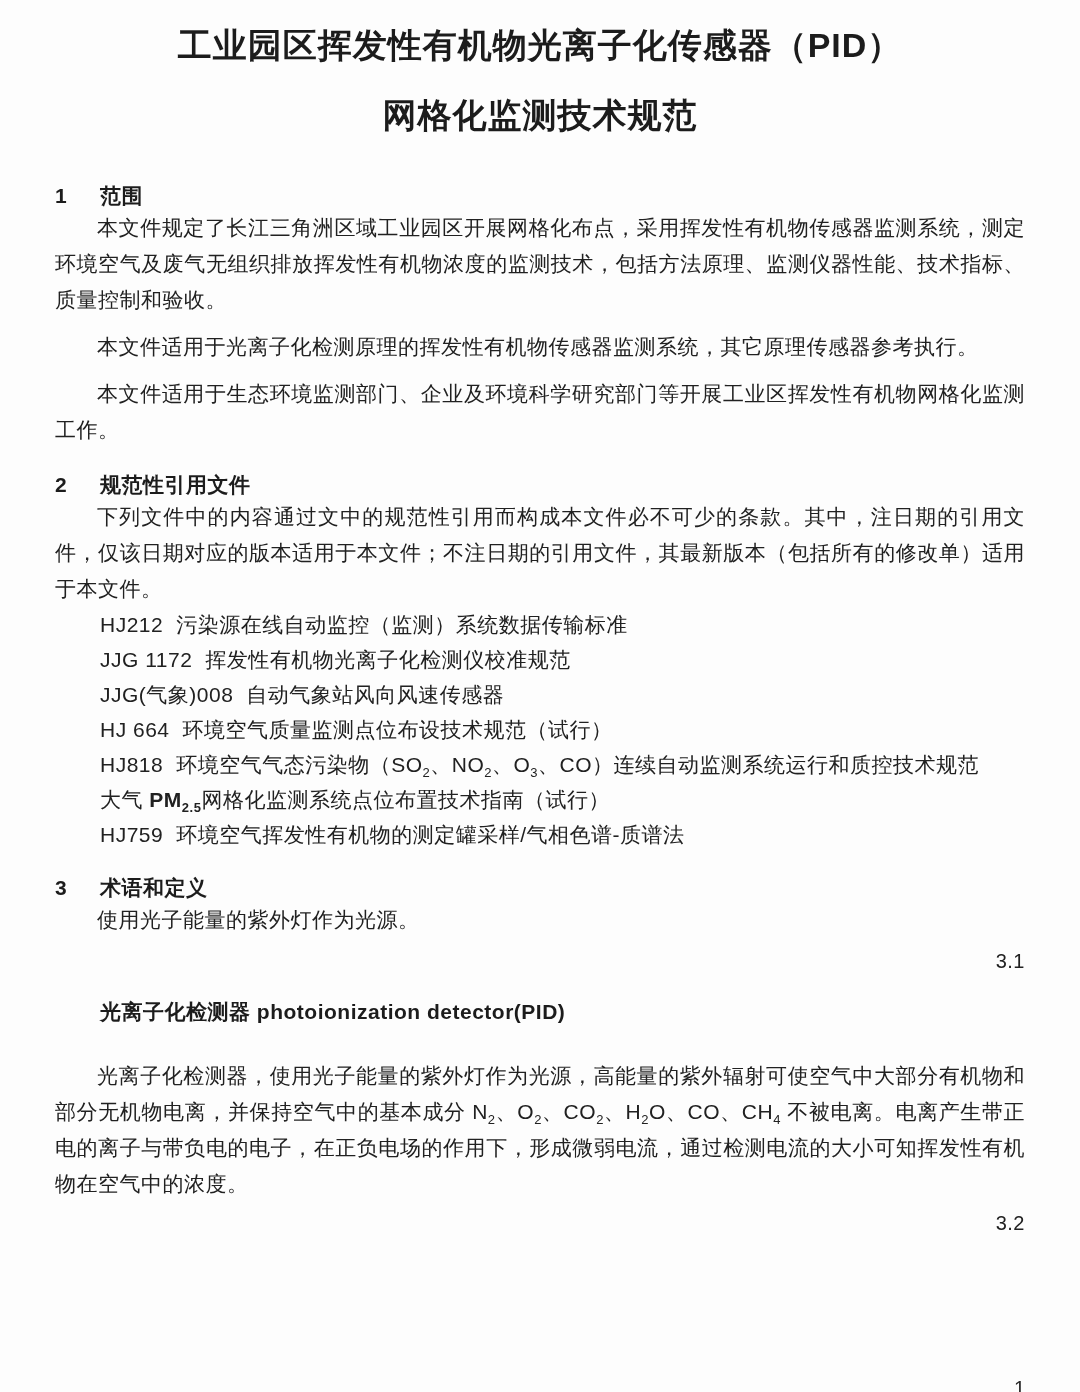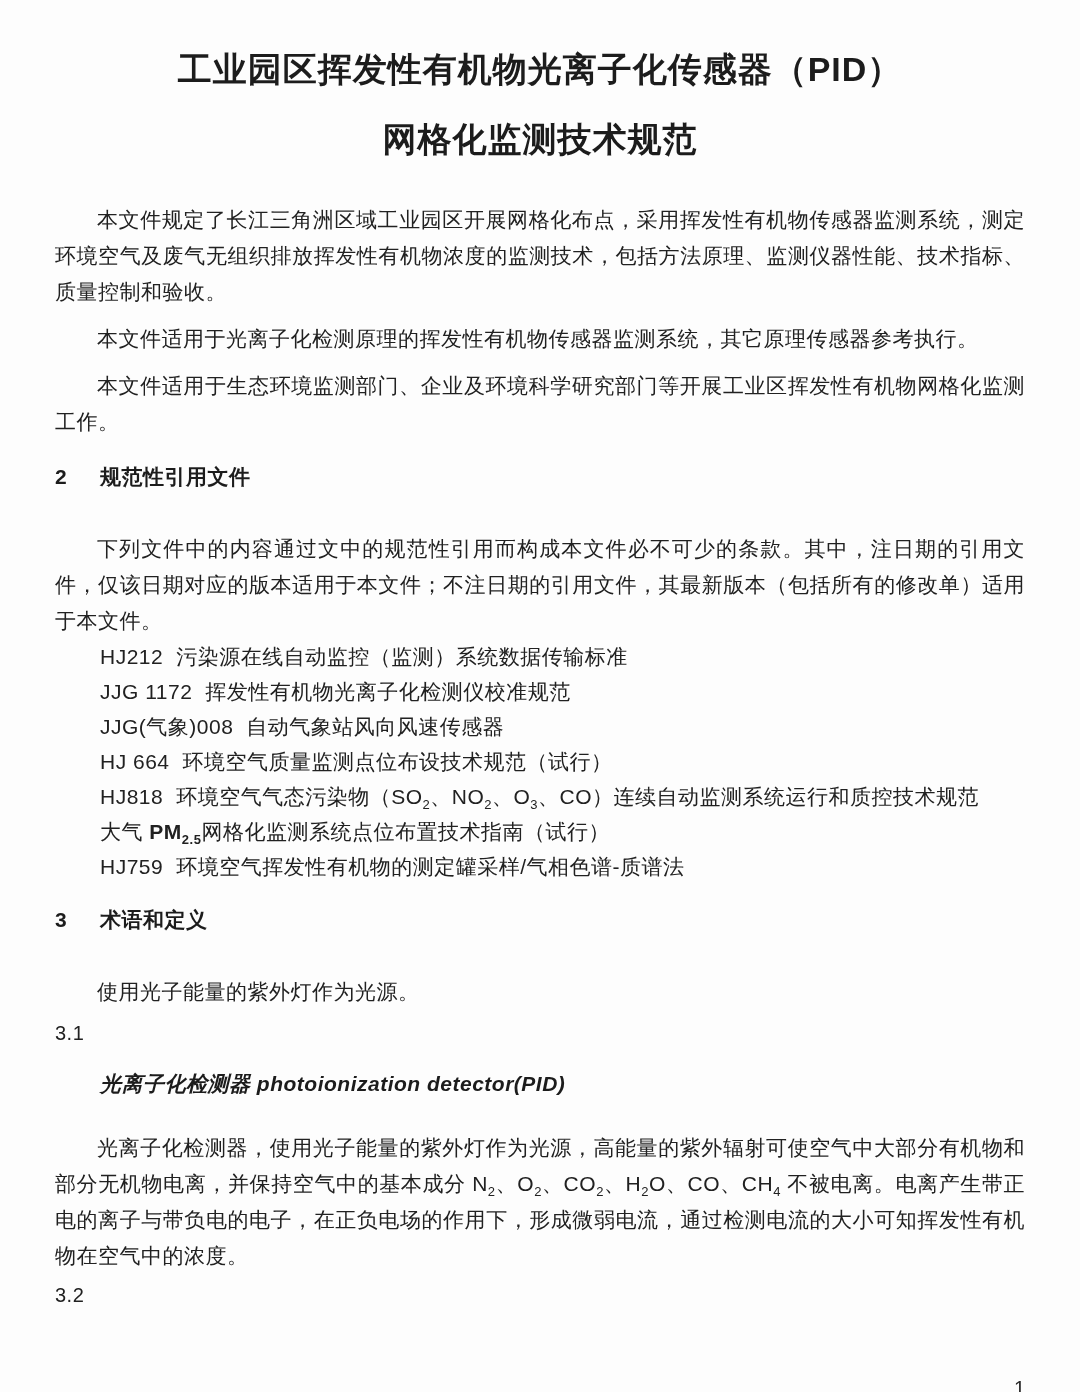--- a/index.html
+++ b/index.html
@@ -6,21 +6,21 @@
   html, body { background: #ffffff; }
   .page {
     position: relative;
     width: 1080px;
     height: 1392px;
     margin: 0 auto;
     background: #fdfdfd;
     overflow: hidden;
     color: #212121;
     font-family: "Liberation Sans", sans-serif;
-    padding: 46px 55px 0 55px;
+    padding: 22px 55px 0 55px;
   }
   .title {
     font-size: 34px;
     font-weight: 700;
     text-align: center;
     line-height: 46px;
     letter-spacing: 1px;
     color: #1c1c1c;
   }
   .title-2 { margin-top: 24px; }
@@ -35,67 +35,68 @@
   .mt-h1 { margin-top: 44px; }
   .mt-h2 { margin-top: 23px; }
   .mt-h3 { margin-top: 22px; }
   p.body {
     font-size: 21px;
     line-height: 36px;
     text-align: justify;
     text-indent: 2em;
     letter-spacing: 0.5px;
   }
-  .afterhead { margin-top: 40px; }
+  .afterhead { }
   .mt-p { margin-top: 11px; }
   .refs {
     font-size: 21px;
     line-height: 35px;
     letter-spacing: 0.5px;
     padding-left: 45px;
   }
   .ref { white-space: nowrap; }
   .ref .code { font-weight: 400; margin-right: 13px; }
   .ref .code-tight { font-weight: 700; margin-right: 0; }
   sub { font-size: 13px; line-height: 0; }
   .clause {
     font-size: 20px;
     line-height: 26px;
     font-weight: 400;
     letter-spacing: 0.5px;
+    text-align: right;
   }
   .mt-c1 { margin-top: 10px; }
   .mt-c2 { margin-top: 8px; }
   .term {
     margin-top: 24px;
     margin-left: 45px;
     font-size: 21px;
     font-weight: 700;
     line-height: 28px;
     letter-spacing: 0.5px;
     color: #1c1c1c;
-    font-style: italic;
   }
   .def { margin-top: 32px; }
   .pagenum {
     position: absolute;
     top: 1377px;
     right: 55px;
     font-size: 20px;
     color: #2b2b2b;
   }
 </style>
 </head>
 <body>
 
 <div class="page">
 
   <h1 class="title">工业园区挥发性有机物光离子化传感器（PID）</h1>
   <h1 class="title title-2">网格化监测技术规范</h1>
 
+  <h2 class="sec mt-h1"><span class="secnum">1</span><span>范围</span></h2>
 
   <p class="body afterhead">本文件规定了长江三角洲区域工业园区开展网格化布点，采用挥发性有机物传感器监测系统，测定环境空气及废气无组织排放挥发性有机物浓度的监测技术，包括方法原理、监测仪器性能、技术指标、质量控制和验收。</p>
   <p class="body mt-p">本文件适用于光离子化检测原理的挥发性有机物传感器监测系统，其它原理传感器参考执行。</p>
   <p class="body mt-p">本文件适用于生态环境监测部门、企业及环境科学研究部门等开展工业区挥发性有机物网格化监测工作。</p>
 
   <h2 class="sec mt-h2"><span class="secnum">2</span><span>规范性引用文件</span></h2>
 
   <p class="body afterhead">下列文件中的内容通过文中的规范性引用而构成本文件必不可少的条款。其中，注日期的引用文件，仅该日期对应的版本适用于本文件；不注日期的引用文件，其最新版本（包括所有的修改单）适用于本文件。</p>
 
   <div class="refs">

